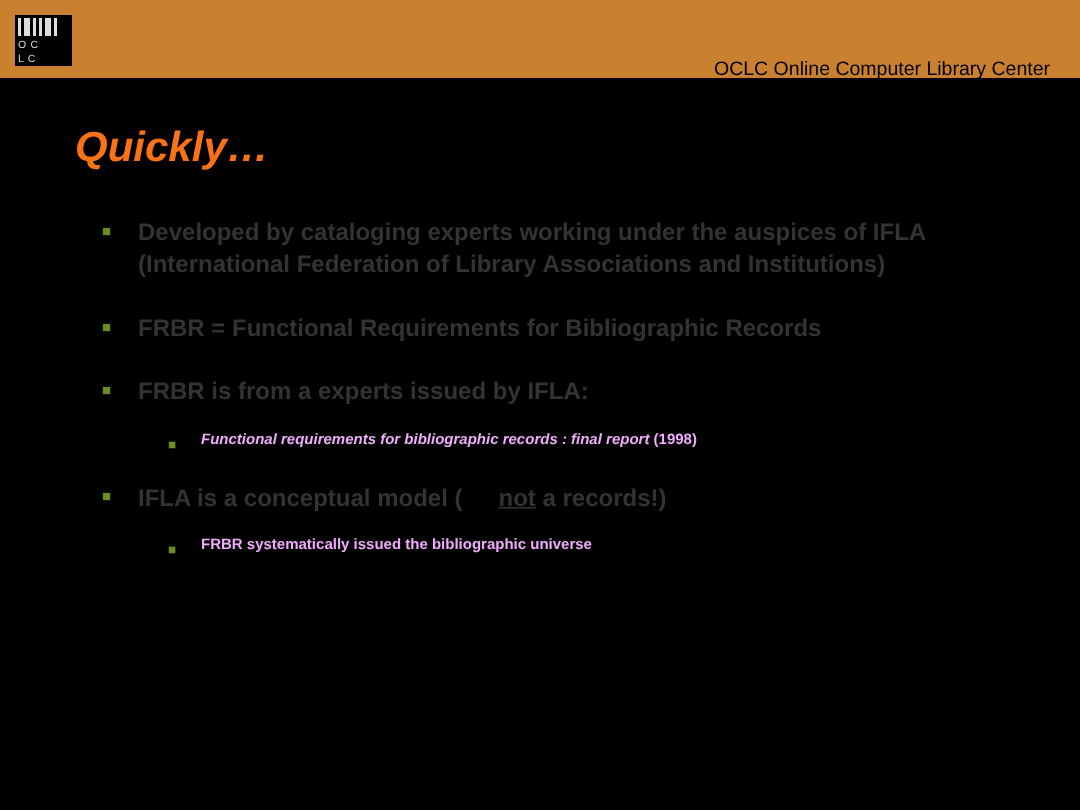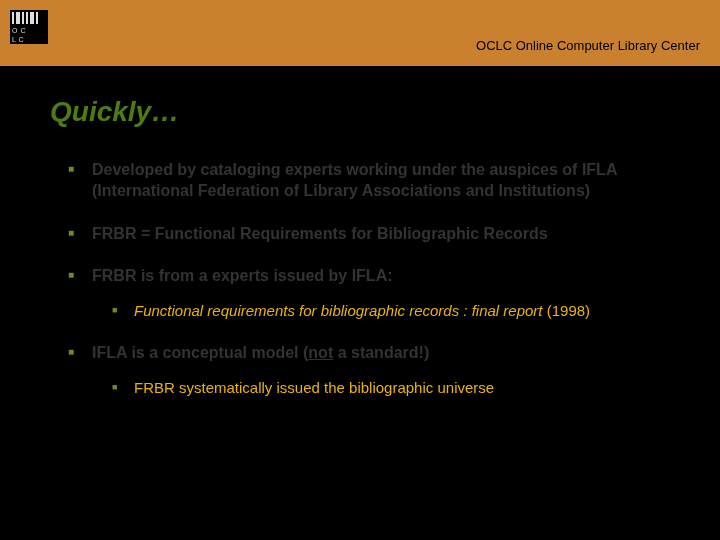--- a/index.html
+++ b/index.html
@@ -7,21 +7,21 @@
     padding: 0;
     width: 720px;
     height: 540px;
     background: #000;
     font-family: Verdana, Geneva, sans-serif;
     overflow: hidden;
   }
   .header {
     position: relative;
     width: 100%;
-    height: 66px;
+    height: 52px;
     background: #c9802f;
   }
   .logo {
     position: absolute;
     left: 10px;
     top: 10px;
     width: 38px;
     height: 34px;
   }
   .logo-top {
@@ -59,21 +59,21 @@
   }
   .content {
     padding: 30px 50px 0 50px;
     color: #333;
   }
   .title {
     font-family: Verdana, sans-serif;
     font-size: 28px;
     font-weight: bold;
     font-style: italic;
-    color: #4d7c0f;
+    color: #f97316;
     margin: 0 0 32px 0;
   }
   ul.main {
     list-style: none;
     padding: 0 0 0 42px;
     margin: 0;
   }
   ul.main > li {
     position: relative;
     font-size: 16px;
@@ -91,36 +91,36 @@
     color: #6b8e23;
     font-size: 10px;
   }
   ul.sub {
     list-style: none;
     padding: 0 0 0 42px;
     margin: 14px 0 0 0;
   }
   ul.sub > li {
     position: relative;
-    font-size: 15px;
-    font-weight: normal;
-    color: #eab308;
+    font-size: 10px;
+    font-weight: bold;
+    color: #f0abfc;
     line-height: 1.35;
     margin-bottom: 10px;
   }
   ul.sub > li::before {
     content: "■";
     position: absolute;
     left: -22px;
     top: 3px;
     color: #6b8e23;
     font-size: 9px;
   }
   .italic { font-style: italic; }
-  .underline { text-decoration: underline; }
+  .underline { text-decoration: underline; margin-left: 24px; }
 </style>
 </head>
 <body>
 
 <div class="header">
   <div class="logo">
     <div class="logo-top">
       <span class="bar"></span>
         <span class="bar wide"></span>
         <span class="bar"></span>
@@ -149,21 +149,21 @@
     </li>
     <li>
       <span>FRBR is from a experts issued by IFLA:</span>
       <ul class="sub">
         <li>
           <span class="italic">Functional requirements for bibliographic records : final report</span><span> (1998)</span>
         </li>
       </ul>
     </li>
     <li>
-      <span>IFLA is a conceptual model (</span><span class="underline">not</span><span> a standard!)</span>
+      <span>IFLA is a conceptual model (</span><span class="underline">not</span><span> a records!)</span>
       <ul class="sub">
         <li>
           <span>FRBR systematically issued the bibliographic universe</span>
         </li>
       </ul>
     </li>
   </ul>
 </div>
 
 </body></html>

